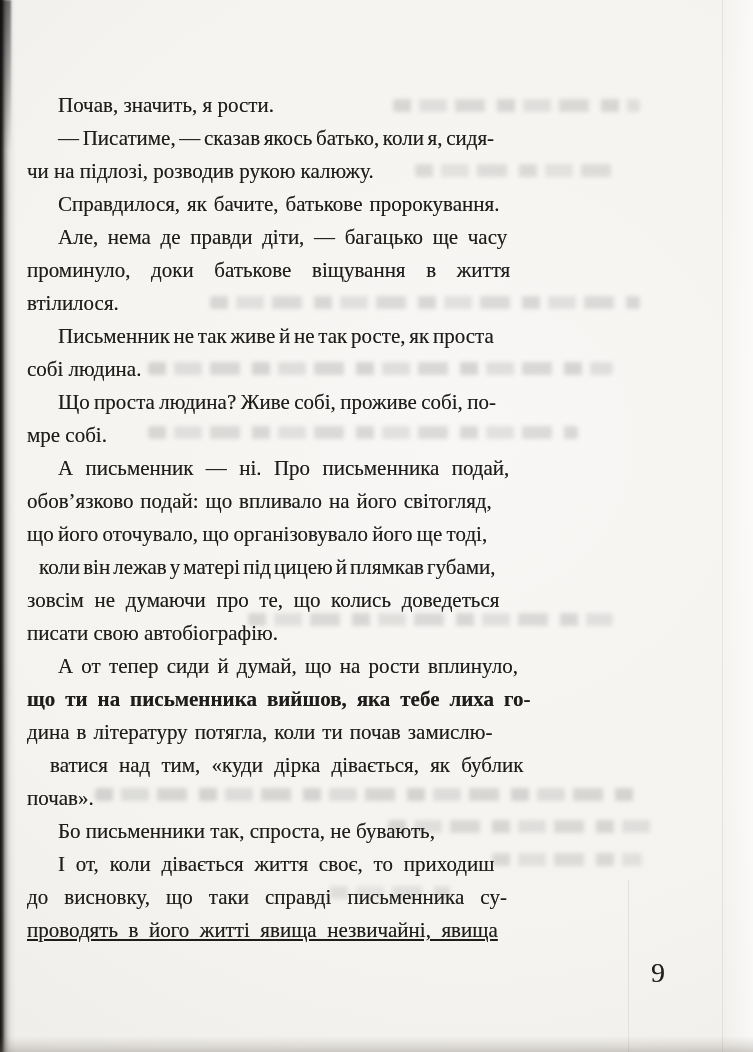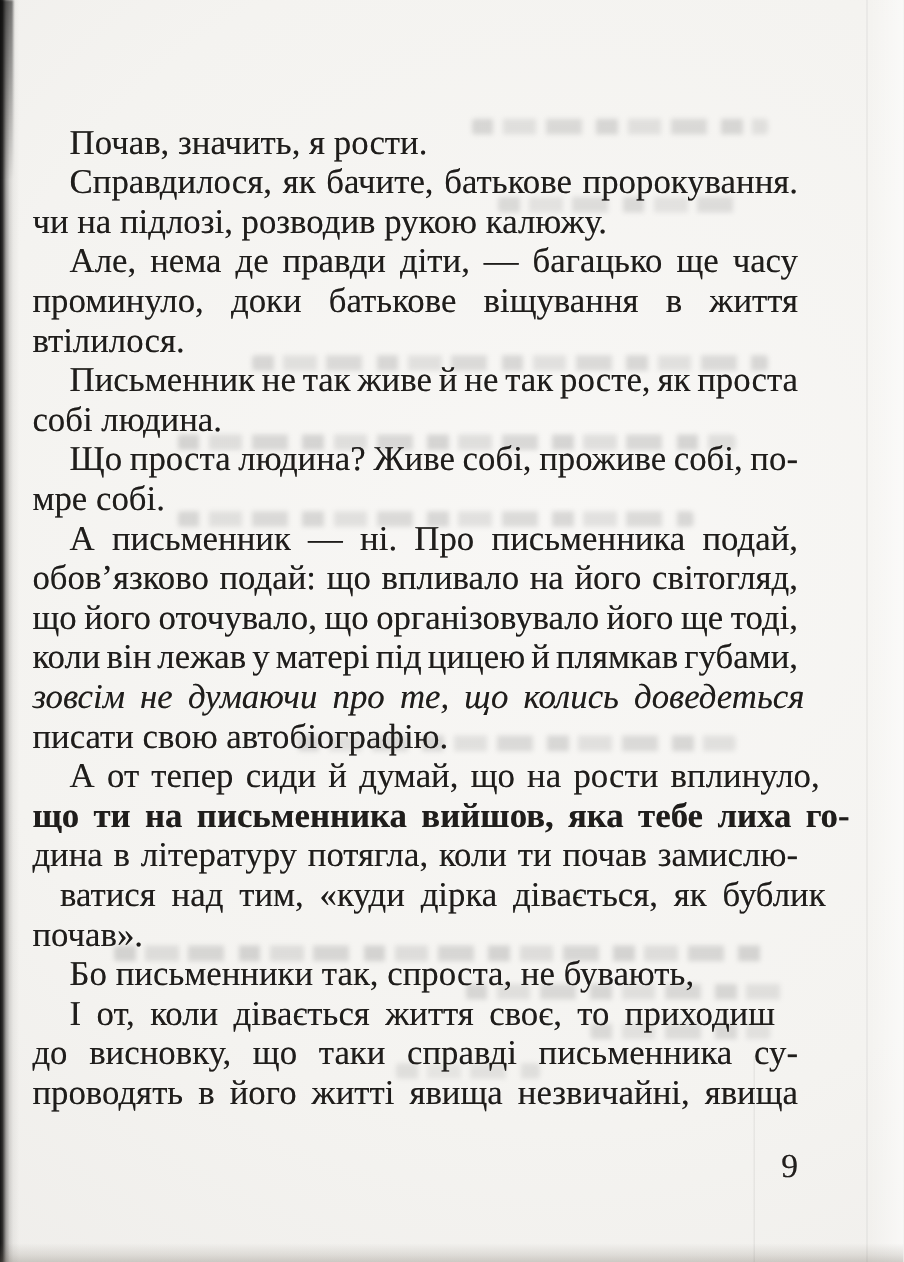--- a/index.html
+++ b/index.html
@@ -35,22 +35,22 @@
   .crease{position:absolute;width:1px;background:rgba(100,95,88,.11);}
   
   .bleed{
     position:absolute;height:13px;border-radius:3px;filter:blur(2px);
     background:repeating-linear-gradient(90deg,
       rgba(125,125,125,.50) 0 18px, rgba(125,125,125,0) 18px 26px,
       rgba(125,125,125,.35) 26px 54px, rgba(125,125,125,0) 54px 62px,
       rgba(125,125,125,.45) 62px 92px, rgba(125,125,125,0) 92px 104px);
   }
   .text-block{
-    position:absolute;left:27px;top:103px;width:638px;
-    font-size:29px;line-height:33px;color:#1f1d1b;
+    position:absolute;left:27px;top:89px;width:638px;
+    font-size:21px;line-height:33px;color:#1f1d1b;
     text-shadow:0 0 .5px rgba(30,28,26,.55);
   }
   .line{white-space:nowrap;height:33px;}
   .line.indent{padding-left:31px;}
   .line span{white-space:pre;}
   .page-number{
     position:absolute;left:27px;top:957px;width:638px;
     text-align:right;font-size:28px;color:#221f1d;
     text-shadow:0 0 .5px rgba(30,28,26,.5);
   }
@@ -73,40 +73,41 @@
   <div class="bleed" style="left:148px;top:362px;width:465px;opacity:.55;"></div>
   <div class="bleed" style="left:148px;top:426px;width:430px;opacity:.50;"></div>
   <div class="bleed" style="left:248px;top:613px;width:365px;opacity:.50;"></div>
   <div class="bleed" style="left:95px;top:788px;width:545px;opacity:.55;"></div>
   <div class="bleed" style="left:388px;top:820px;width:268px;opacity:.50;"></div>
   <div class="bleed" style="left:492px;top:853px;width:150px;opacity:.45;"></div>
   <div class="bleed" style="left:330px;top:886px;width:120px;opacity:.35;"></div>
 
   <div class="text-block">
       <div class="line indent"><span>Почав, значить, я рости.</span></div>
+      <div class="line indent"><span style="word-spacing: -1.5957px;">— Писатиме, — сказав якось батько, коли я, сидя-</span></div>
+      <div class="line"><span>чи на підлозі, розводив рукою калюжу.</span></div>
       <div class="line indent"><span style="word-spacing: 1.69141px;">Справдилося, як бачите, батькове пророкування.</span></div>
-      <div class="line"><span>чи на підлозі, розводив рукою калюжу.</span></div>
       <div class="line indent"><span style="word-spacing: 4.39062px;">Але, нема де правди діти, — багацько ще часу</span></div>
       <div class="line"><span style="word-spacing: 15.4187px;">проминуло, доки батькове віщування в життя</span></div>
       <div class="line"><span>втілилося.</span></div>
       <div class="line indent"><span style="word-spacing: -1.52778px;">Письменник не так живе й не так росте, як проста</span></div>
       <div class="line"><span>собі людина.</span></div>
       <div class="line indent"><span style="word-spacing: -0.845982px;">Що проста людина? Живе собі, проживе собі, по-</span></div>
       <div class="line"><span>мре собі.</span></div>
       <div class="line indent"><span style="word-spacing: 7.125px; margin-top: 38px;">А письменник — ні. Про письменника подай,</span></div>
       <div class="line"><span style="word-spacing: 1.65365px;">обов’язково подай: що впливало на його світогляд,</span></div>
       <div class="line"><span style="word-spacing: -0.950893px; margin-top: 31px;">що його оточувало, що організовувало його ще тоді,</span></div>
-      <div class="line"><span style="word-spacing: -2.18576px;">коли він лежав у матері під цицею й плямкав губами,</span></div>
-      <div class="line"><span style="word-spacing: 5.39062px; font-style: italic;">зовсім не думаючи про те, що колись доведеться</span></div>
+      <div class="line"><span style="word-spacing: -2.18576px; margin-left: 12px;">коли він лежав у матері під цицею й плямкав губами,</span></div>
+      <div class="line"><span style="word-spacing: 5.39062px;">зовсім не думаючи про те, що колись доведеться</span></div>
       <div class="line"><span>писати свою автобіографію.</span></div>
       <div class="line indent"><span style="word-spacing: 2.94965px;">А от тепер сиди й думай, що на рости вплинуло,</span></div>
       <div class="line"><span style="word-spacing: 4.70898px; font-weight: bold;">що ти на письменника вийшов, яка тебе лиха го-</span></div>
       <div class="line"><span style="word-spacing: 1.7567px;">дина в літературу потягла, коли ти почав замислю-</span></div>
       <div class="line"><span style="word-spacing: 5.91295px; margin-left: 23px;">ватися над тим, «куди дірка дівається, як бублик</span></div>
       <div class="line"><span>почав».</span></div>
       <div class="line indent"><span>Бо письменники так, спроста, не бувають,</span></div>
       <div class="line indent"><span style="word-spacing: 5.55357px;">І от, коли дівається життя своє, то приходиш</span></div>
       <div class="line"><span style="word-spacing: 10.8229px;">до висновку, що таки справді письменника су-</span></div>
-      <div class="line"><span style="word-spacing: 5.29167px;">проводять в його житті явища незвичайні, явища</span></div>
+      <div class="line"><span style="word-spacing: 5.29167px; text-decoration: underline;">проводять в його житті явища незвичайні, явища</span></div>
     </div>
 
   <div class="page-number">9</div>
 </div>
 
 </body></html>

